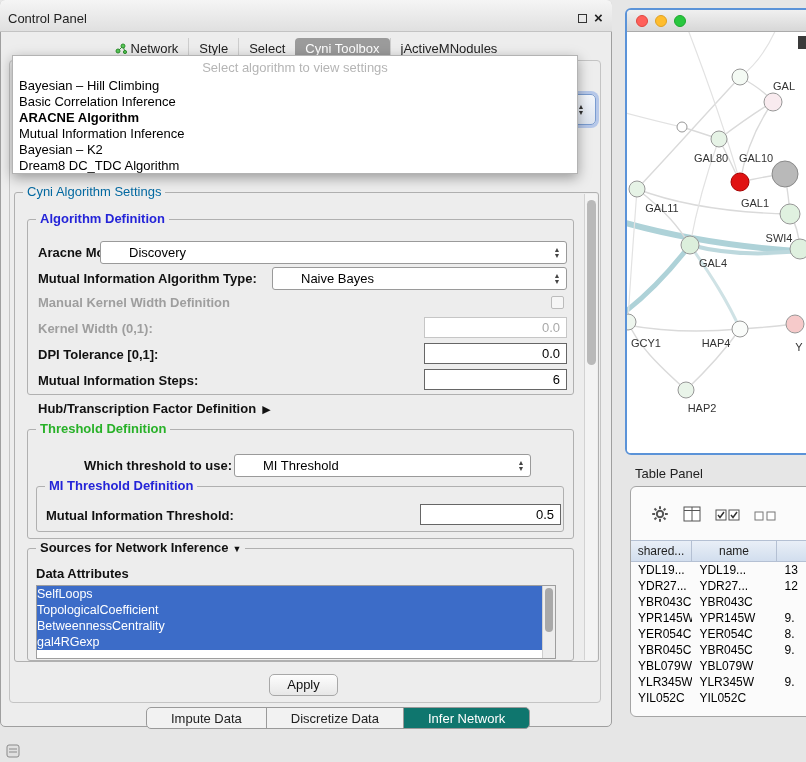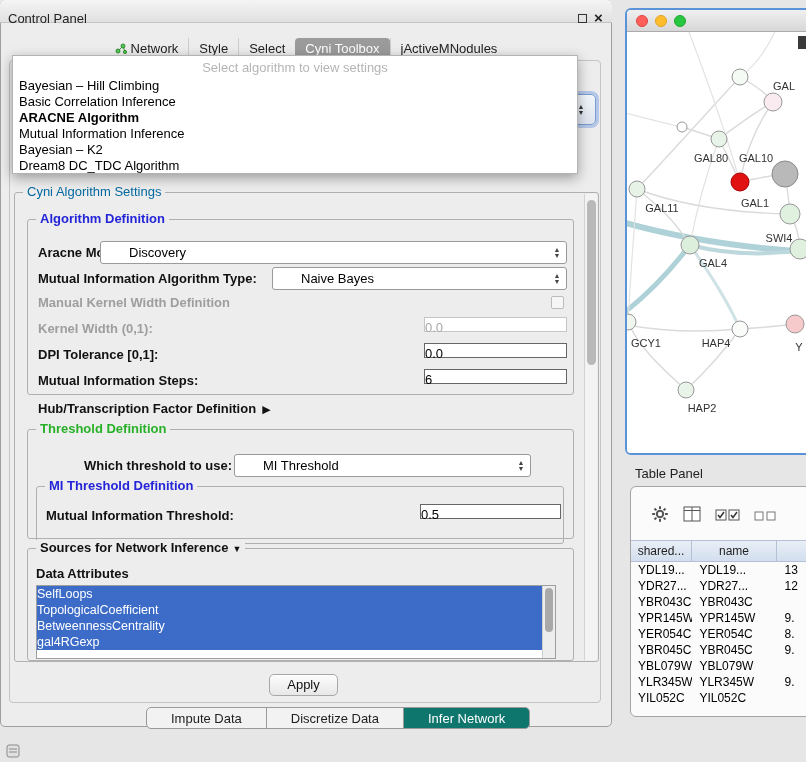--- a/index.html
+++ b/index.html
@@ -2,21 +2,21 @@
 <html><head>
 <meta charset="utf-8">
 <style>
   * { margin:0; padding:0; box-sizing:border-box; }
   body { font-family:"Liberation Sans","DejaVu Sans",sans-serif; background:#e6e6e6; }
   .screen { position:relative; width:806px; height:762px; background:#e6e6e6; overflow:hidden; }
 
   
   .cp-window { position:absolute; left:0; top:8; width:612px; height:727px;
     background:#ededed; border:1px solid #9f9f9f; border-radius:5px; }
-  .cp-titlebar { position:absolute; left:0; top:8; width:612px; height:23px;
+  .cp-titlebar { position:absolute; left:0; top:8; width:612px; height:32px;
     background:linear-gradient(#f5f5f5,#e0e0e0); border-bottom:1px solid #c3c3c3;
     border-radius:5px 5px 0 0; }
   .cp-title { position:absolute; left:8px; top:11px; font-size:13px; color:#222; }
   .win-btns { position:absolute; left:578px; top:12px; display:flex; gap:7px; align-items:center; }
   .float-box { width:9px; height:9px; border:1.5px solid #333; display:inline-block; }
   .close-x { font-size:15px; font-weight:bold; color:#222; line-height:12px; }
 
   .content-outline { position:absolute; left:9px; top:60px; width:592px; height:643px;
     border:1px solid #c4c4c4; border-radius:4px; z-index:1; }
 
@@ -52,21 +52,21 @@
   .bl { position:absolute; font-size:13px; font-weight:bold; color:#111; white-space:nowrap; z-index:6; }
   .bl.disabled { color:#9e9e9e; }
 
   .combo { position:absolute; background:#fff; border:1px solid #9a9a9a; border-radius:3px;
     font-size:13px; display:flex; align-items:center; z-index:6; height:23px;padding-left:20px; }
   .combo .txt { padding-left:8px; flex:1; color:#000; }
   .combo .arr { width:18px; display:flex; flex-direction:column; align-items:center;
     justify-content:center; color:#444; font-size:7px; line-height:6px; }
 
   .tf { position:absolute; background:#fff; border:1px solid #666; font-size:13px;
-    text-align:left; padding-right:6px; height:15px; line-height:19px; z-index:6; color:#000; }
+    text-align:right; padding-right:6px; height:21px; line-height:19px; z-index:6; color:#000; }
   .tf.disabled { border-color:#c6c6c6; color:#a9a9a9; }
 
   .cb { position:absolute; width:13px; height:13px; border:1px solid #bcbcbc; background:#f6f6f6;
     border-radius:2px; z-index:6; }
 
   .hub-tri { font-size:11px; margin-left:6px; }
 
   
   .attr-list { position:absolute; left:36px; top:585px; width:520px; height:74px; background:#fff;
     border:1px solid #9e9e9e; overflow:hidden; z-index:6; }
@@ -232,21 +232,21 @@
 
   <span class="bl" style="left:84px;top:458px;">Which threshold to use:</span>
   <div class="combo" style="left:234px;top:454px;width:297px;">
     <span class="txt">MI Threshold</span>
     <span class="arr">
         <span>▲</span>
         <span>▼</span>
       </span>
   </div>
 
-  <div class="fs" style="left:36px;top:486px;width:528px;height:58px;">
+  <div class="fs" style="left:36px;top:486px;width:528px;height:46px;">
     <span class="lg blue">MI Threshold Definition</span>
   </div>
   <span class="bl" style="left:46px;top:508px;">Mutual Information Threshold:</span>
   <div class="tf" style="left:420px;top:504px;width:141px;">0.5</div>
 
   <div class="fs" style="left:27px;top:548px;width:547px;height:113px;">
     <span class="lg dark"><span>Sources for Network Inference</span><span class="tri">▼</span></span>
   </div>
   <span class="bl" style="left:36px;top:566px;">Data Attributes</span>
   <div class="attr-list">

